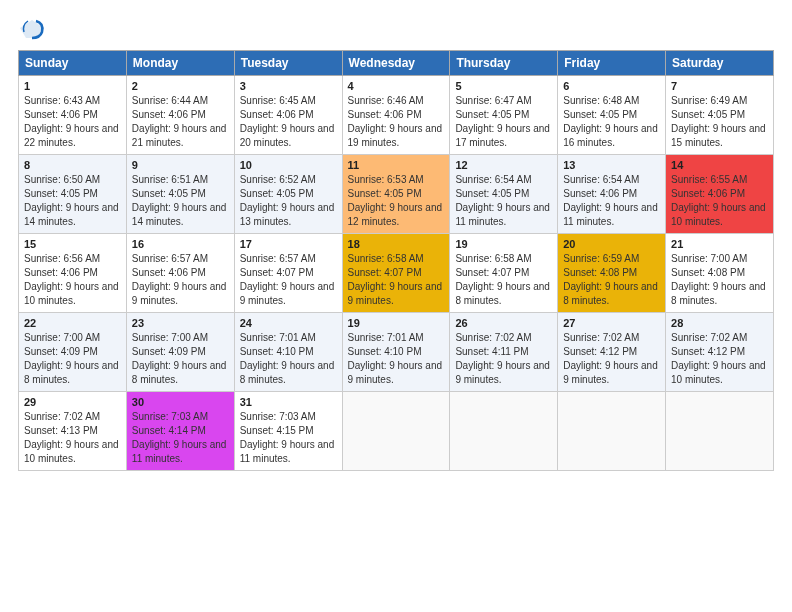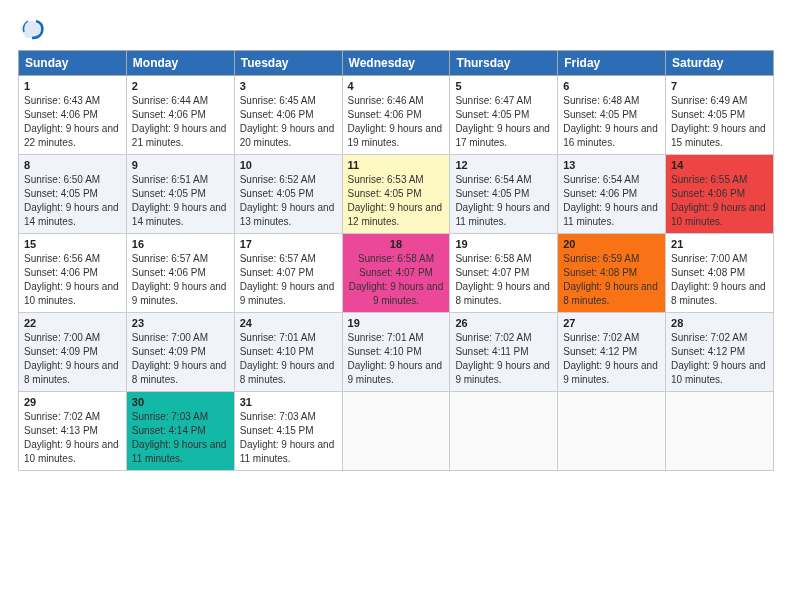--- a/index.html
+++ b/index.html
@@ -159,21 +159,21 @@
             <div class="day-detail">Sunrise: 6:50 AM<br>Sunset: 4:05 PM<br>Daylight: 9 hours and 14 minutes.</div>
           </td>
           <td style="background-color: rgb(240, 244, 250);">
             <span class="day-num">9</span>
             <div class="day-detail">Sunrise: 6:51 AM<br>Sunset: 4:05 PM<br>Daylight: 9 hours and 14 minutes.</div>
           </td>
           <td style="background-color: rgb(240, 244, 250);">
             <span class="day-num">10</span>
             <div class="day-detail">Sunrise: 6:52 AM<br>Sunset: 4:05 PM<br>Daylight: 9 hours and 13 minutes.</div>
           </td>
-          <td style="background-color: #fef9c3;">
+          <td style="background-color: #fdba74;">
             <span class="day-num">11</span>
             <div class="day-detail">Sunrise: 6:53 AM<br>Sunset: 4:05 PM<br>Daylight: 9 hours and 12 minutes.</div>
           </td>
           <td style="background-color: rgb(240, 244, 250);">
             <span class="day-num">12</span>
             <div class="day-detail">Sunrise: 6:54 AM<br>Sunset: 4:05 PM<br>Daylight: 9 hours and 11 minutes.</div>
           </td>
           <td style="background-color: rgb(240, 244, 250);">
             <span class="day-num">13</span>
             <div class="day-detail">Sunrise: 6:54 AM<br>Sunset: 4:06 PM<br>Daylight: 9 hours and 11 minutes.</div>
@@ -189,29 +189,29 @@
             <div class="day-detail">Sunrise: 6:56 AM<br>Sunset: 4:06 PM<br>Daylight: 9 hours and 10 minutes.</div>
           </td>
           <td style="background-color: rgb(255, 255, 255);">
             <span class="day-num">16</span>
             <div class="day-detail">Sunrise: 6:57 AM<br>Sunset: 4:06 PM<br>Daylight: 9 hours and 9 minutes.</div>
           </td>
           <td style="background-color: rgb(255, 255, 255);">
             <span class="day-num">17</span>
             <div class="day-detail">Sunrise: 6:57 AM<br>Sunset: 4:07 PM<br>Daylight: 9 hours and 9 minutes.</div>
           </td>
-          <td style="background-color: #ec4899; text-align: center;">
+          <td style="background-color: #eab308;">
             <span class="day-num">18</span>
             <div class="day-detail">Sunrise: 6:58 AM<br>Sunset: 4:07 PM<br>Daylight: 9 hours and 9 minutes.</div>
           </td>
           <td style="background-color: rgb(255, 255, 255);">
             <span class="day-num">19</span>
             <div class="day-detail">Sunrise: 6:58 AM<br>Sunset: 4:07 PM<br>Daylight: 9 hours and 8 minutes.</div>
           </td>
-          <td style="background-color: #f97316;">
+          <td style="background-color: #eab308;">
             <span class="day-num">20</span>
             <div class="day-detail">Sunrise: 6:59 AM<br>Sunset: 4:08 PM<br>Daylight: 9 hours and 8 minutes.</div>
           </td>
           <td style="background-color: rgb(255, 255, 255);">
             <span class="day-num">21</span>
             <div class="day-detail">Sunrise: 7:00 AM<br>Sunset: 4:08 PM<br>Daylight: 9 hours and 8 minutes.</div>
           </td>
         </tr>
         <tr>
           <td style="background-color: rgb(240, 244, 250);">
@@ -241,21 +241,21 @@
           <td style="background-color: rgb(240, 244, 250);">
             <span class="day-num">28</span>
             <div class="day-detail">Sunrise: 7:02 AM<br>Sunset: 4:12 PM<br>Daylight: 9 hours and 10 minutes.</div>
           </td>
         </tr>
         <tr>
           <td style="background-color: rgb(255, 255, 255);">
             <span class="day-num">29</span>
             <div class="day-detail">Sunrise: 7:02 AM<br>Sunset: 4:13 PM<br>Daylight: 9 hours and 10 minutes.</div>
           </td>
-          <td style="background-color: #14b8a6;">
+          <td style="background-color: #d946ef;">
             <span class="day-num">30</span>
             <div class="day-detail">Sunrise: 7:03 AM<br>Sunset: 4:14 PM<br>Daylight: 9 hours and 11 minutes.</div>
           </td>
           <td style="background-color: rgb(255, 255, 255);">
             <span class="day-num">31</span>
             <div class="day-detail">Sunrise: 7:03 AM<br>Sunset: 4:15 PM<br>Daylight: 9 hours and 11 minutes.</div>
           </td>
           <td class="empty-cell"></td>
           <td class="empty-cell"></td>
           <td class="empty-cell"></td>

